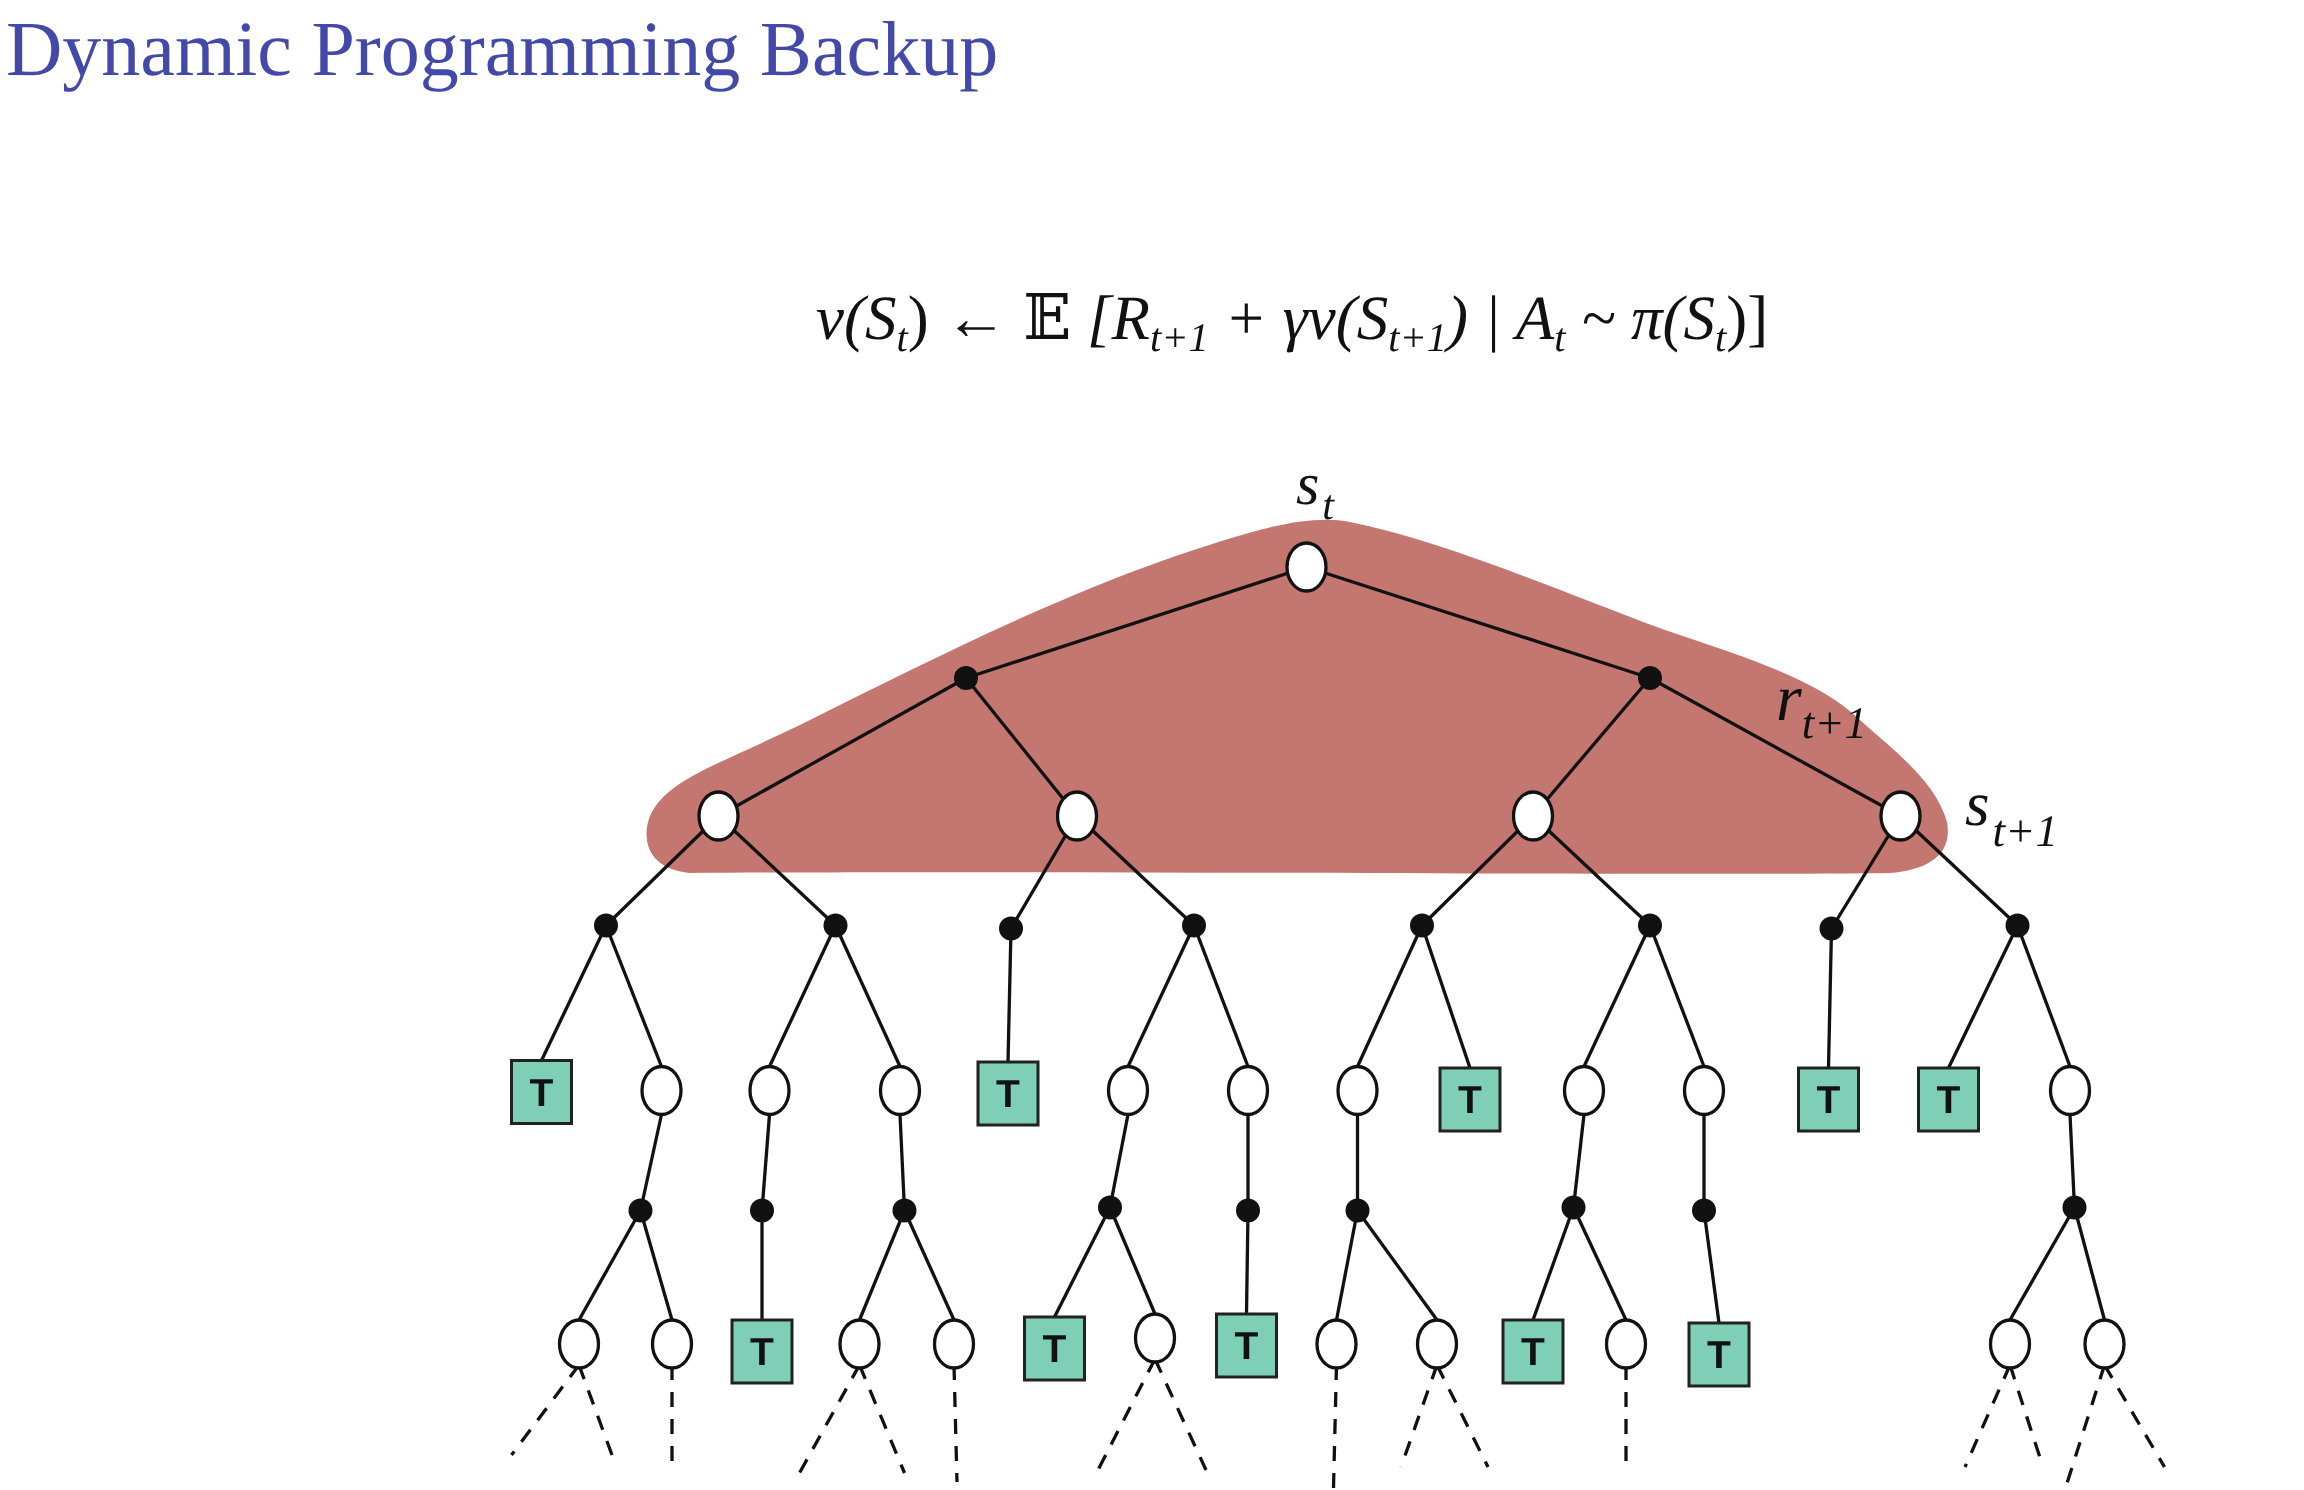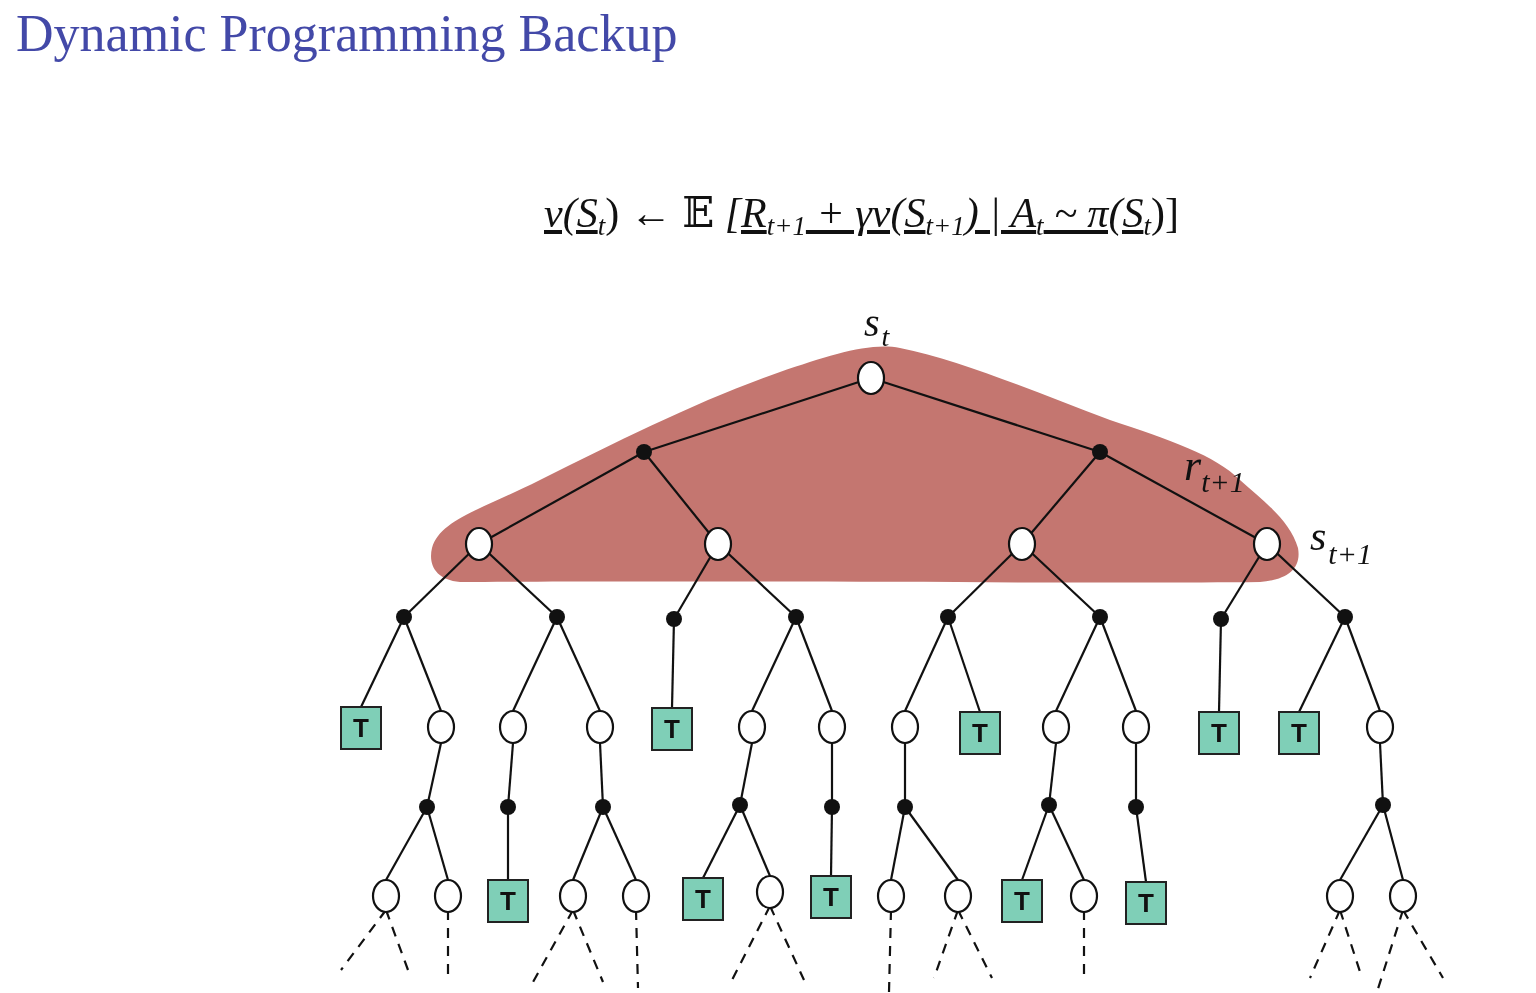--- a/index.html
+++ b/index.html
@@ -1,19 +1,19 @@
 <!DOCTYPE html>
 <html><head>
 <meta charset="utf-8">
 <style>
   html,body{margin:0;padding:0;background:#fff;}
   body{width:1536px;height:993px;position:relative;overflow:hidden;font-family:"DejaVu Serif",serif;}
-  #title{position:absolute;left:16px;top:4px;font-family:"Liberation Serif","DejaVu Serif",serif;font-size:52px;color:#4349a8;line-height:60px;margin:0;font-weight:normal;}
+  #title{position:absolute;left:4px;top:4px;font-family:"Liberation Serif","DejaVu Serif",serif;font-size:52px;color:#4349a8;line-height:60px;margin:0;font-weight:normal;}
   #formula{position:absolute;left:544px;top:188px;font-family:"Liberation Serif","DejaVu Serif",serif;font-size:42px;color:#111;white-space:nowrap;line-height:50px;}
-  #formula i{font-style:italic;text-decoration:underline;}
+  #formula i{font-style:italic;}
   #formula sub{font-size:27px;vertical-align:-8px;font-style:italic;}
   #diagram{position:absolute;left:0;top:0;}
   .lbl{font-family:"Liberation Serif","DejaVu Serif",serif;font-style:italic;fill:#111;}
 </style>
 </head>
 <body>
 
 <h1 id="title">Dynamic Programming Backup</h1>
 
 <div id="formula"><i>v(S</i><sub>t</sub><span>)</span> <span>←</span> <span>𝔼</span> <i>[R</i><sub>t+1</sub><i> + γv(S</i><sub>t+1</sub><i>) | A</i><sub>t</sub><i> ~ π(S</i><sub>t</sub><span>)]</span></div>

